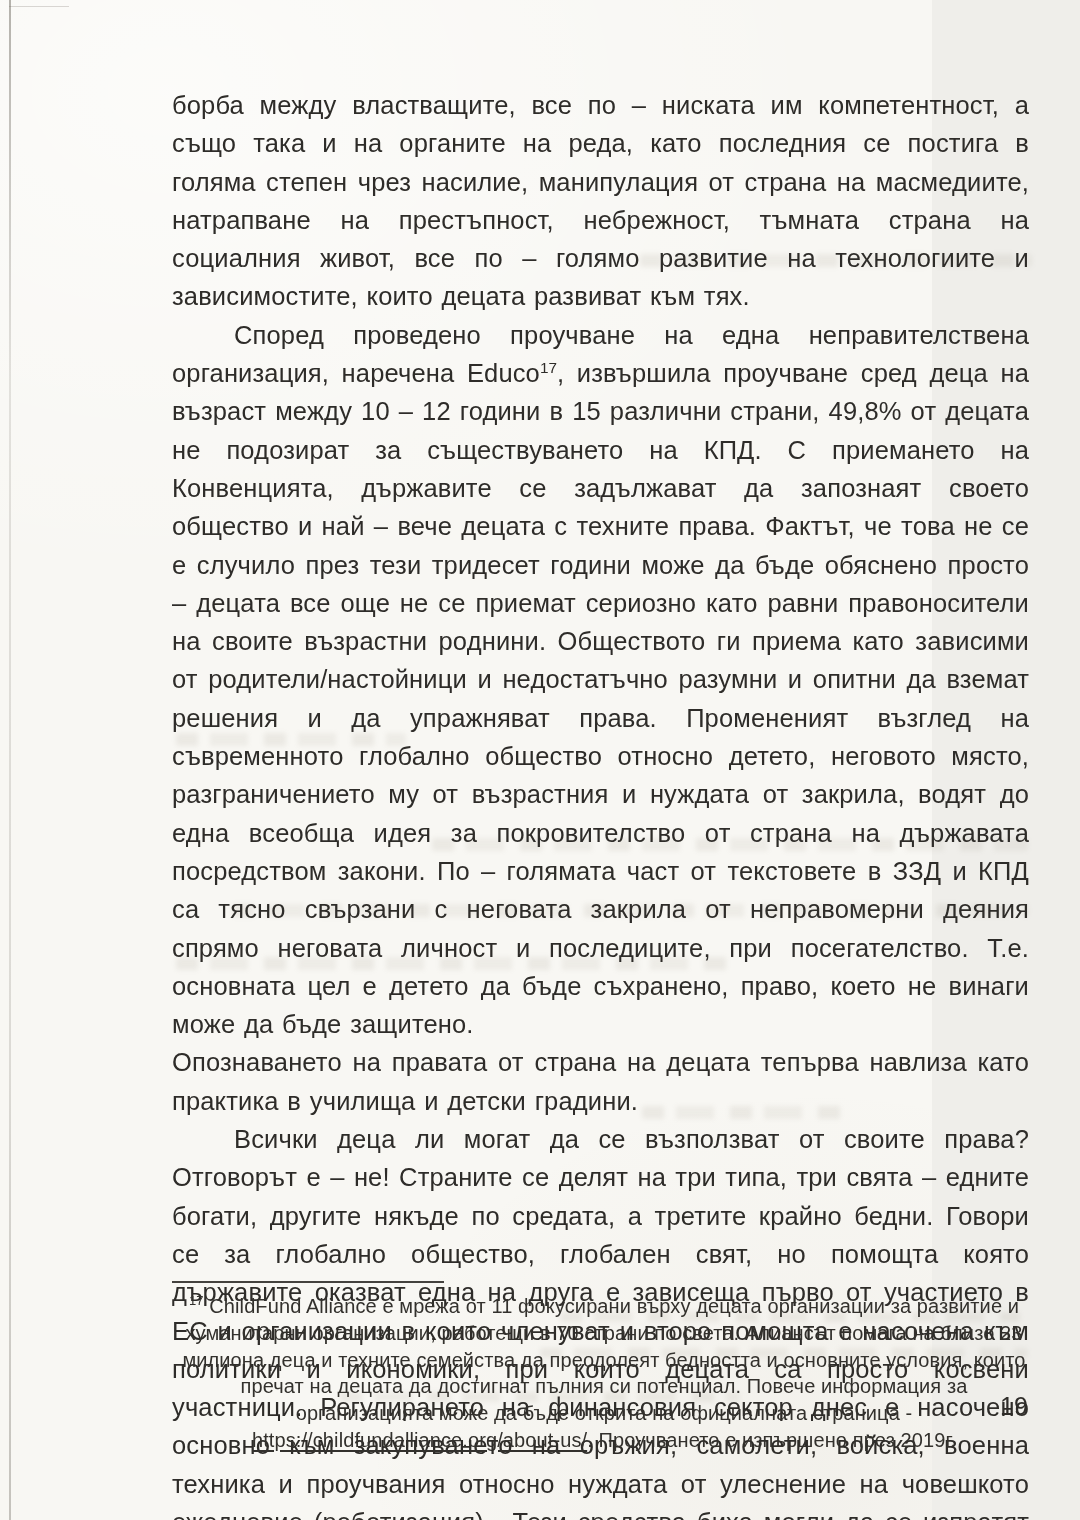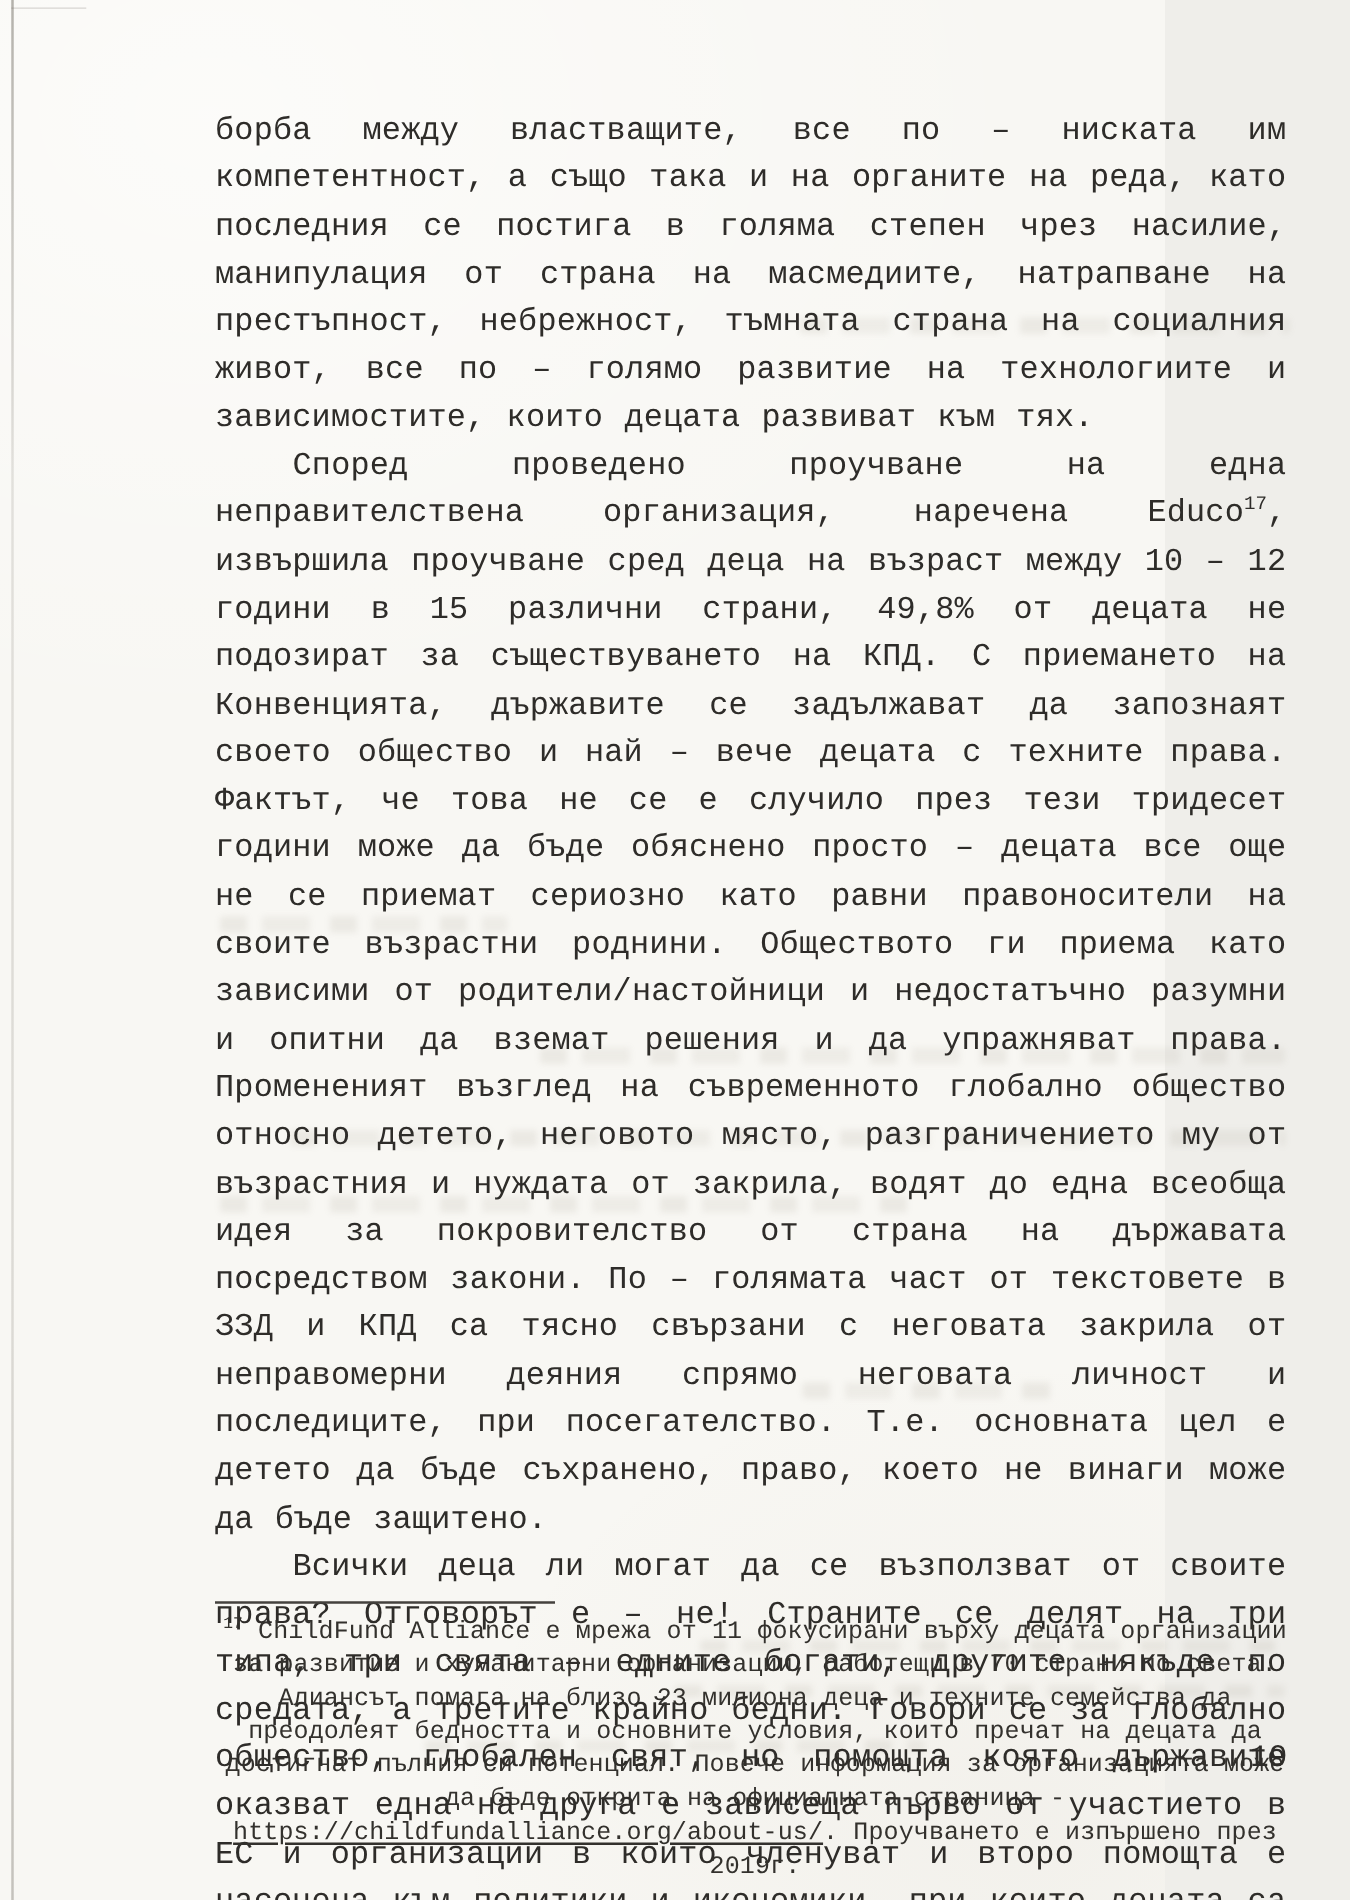--- a/index.html
+++ b/index.html
@@ -4,21 +4,21 @@
 <style>
   html, body {
     margin: 0; padding: 0;
     width: 1080px; height: 1520px;
     overflow: hidden;
     background: #efeeea;
   }
   .page {
     position: absolute; inset: 0;
     width: 932px; height: 1520px;
-    font-family: Liberation Mono, monospace;
+    font-family: Liberation Sans, sans-serif;
     background:
       radial-gradient(120% 55% at 18% 6%, rgba(255,255,255,0.55), rgba(255,255,255,0) 60%),
       radial-gradient(90% 45% at 88% 96%, rgba(140,125,95,0.05), rgba(140,125,95,0) 55%),
       #f8f7f3;
   }
   .scan-edge-left {
     position: absolute; left: 9px; top: 0;
     width: 2px; height: 100%;
     background: linear-gradient(180deg,
       rgba(95,90,80,0.45) 0%,
@@ -108,20 +108,21 @@
   <div class="ghost" style="left:232px; top:904px; width:796px;"></div>
   <div class="ghost" style="left:176px; top:957px; width:560px;"></div>
   <div class="ghost" style="left:642px; top:1106px; width:200px;"></div>
   <div class="ghost" style="left:560px; top:1312px; width:460px; height:10px;"></div>
   <div class="ghost" style="left:540px; top:1348px; width:488px; height:10px;"></div>
   <div class="ghost" style="left:340px; top:1392px; width:400px; height:10px;"></div>
 
   <div class="body-text">
     <p>борба между властващите, все по – ниската им компетентност, а също така и на органите на реда, като последния се постига в голяма степен чрез насилие, манипулация от страна на масмедиите, натрапване на престъпност, небрежност, тъмната страна на социалния живот, все по – голямо развитие на технологиите и зависимостите, които децата развиват към тях.</p>
     <p class="indent"><span>Според проведено проучване на една неправителствена организация, наречена Educo</span><sup>17</sup><span>, извършила проучване сред деца на възраст между 10 – 12 години в 15 различни страни, 49,8% от децата не подозират за съществуването на КПД. С приемането на Конвенцията, държавите се задължават да запознаят своето общество и най – вече децата с техните права. Фактът, че това не се е случило през тези тридесет години може да бъде обяснено просто – децата все още не се приемат сериозно като равни правоносители на своите възрастни роднини. Обществото ги приема като зависими от родители/настойници и недостатъчно разумни и опитни да вземат решения и да упражняват права. Промененият възглед на съвременното глобално общество относно детето, неговото място, разграничението му от възрастния и нуждата от закрила, водят до една всеобща идея за покровителство от страна на държавата посредством закони. По – голямата част от текстовете в ЗЗД и КПД са тясно свързани с неговата закрила от неправомерни деяния спрямо неговата личност и последиците, при посегателство. Т.е. основната цел е детето да бъде съхранено, право, което не винаги може да бъде защитено.</span></p>
+    <p>Опознаването на правата от страна на децата тепърва навлиза като практика в училища и детски градини.</p>
     <p class="indent">Всички деца ли могат да се възползват от своите права? Отговорът е – не! Страните се делят на три типа, три свята – едните богати, другите някъде по средата, а третите крайно бедни. Говори се за глобално общество, глобален свят, но помощта която държавите оказват една на друга е зависеща първо от участието в ЕС и организации в които членуват и второ помощта е насочена към политики и икономики, при които децата са просто косвени участници. Регулирането на финансовия сектор днес е насочено основно към закупуването на оръжия, самолети, войска, военна техника и проучвания относно нуждата от улеснение на човешкото ежедневие (роботизация) . Тези средства биха могли да се изпратят в страни като Африка, с цел</p>
   </div>
 
   <div class="fn-separator"></div>
 
   <div class="footnote"><sup>17</sup><span> ChildFund Alliance е мрежа от 11 фокусирани върху децата организации за развитие и хуманитарни организации, работещи в 70 страни по света. Алиансът помага на близо 23 милиона деца и техните семейства да преодолеят бедността и основните условия, които пречат на децата да достигнат пълния си потенциал. Повече информация за организацията може да бъде открита на официалната страница - </span><span class="fn-link">https://childfundalliance.org/about-us/</span><span>. Проучването е изпършено през 2019г.</span></div>
 
   <div class="page-number">19</div>
 
 </div>

